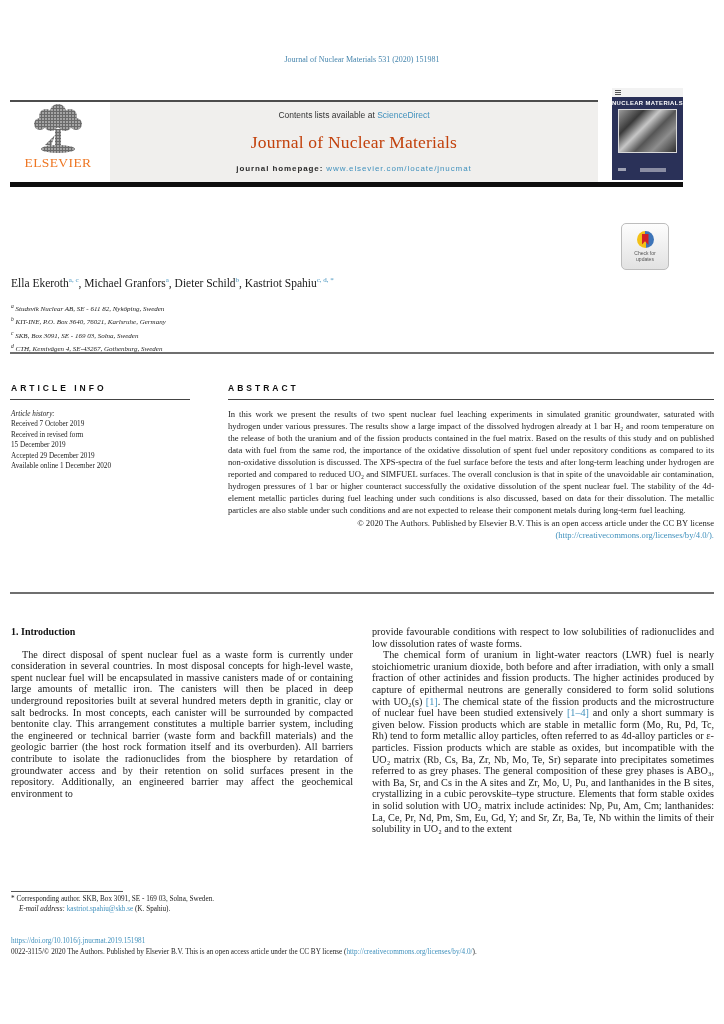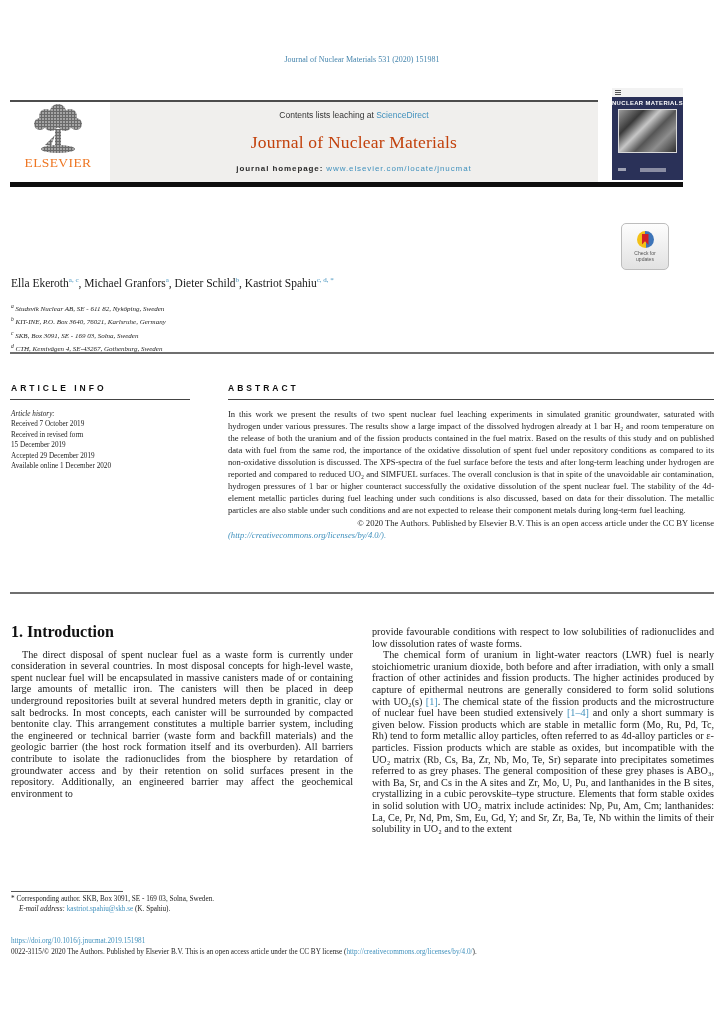--- a/index.html
+++ b/index.html
@@ -66,26 +66,26 @@
   .ai-head,.ab-head{position:absolute;top:383px;font-family:"Liberation Sans",sans-serif;
        font-weight:bold;font-size:8.5px;letter-spacing:3px;color:#111;}
   .ai-head{left:11px;} .ab-head{left:228px;}
   .ai-rule{position:absolute;left:10px;top:399px;width:180px;height:1px;background:#444;}
   .ab-rule{position:absolute;left:228px;top:399px;width:486px;height:1px;background:#444;}
   .ai-body{position:absolute;left:11px;top:409px;width:190px;font-size:7.2px;line-height:10.4px;color:#222;}
   .ai-history-label{font-style:italic;}
   .ab-body{position:absolute;left:228px;top:408px;width:486px;font-size:8.6px;line-height:12px;color:#1e1e1e;}
   .ab-text{margin:0;text-align:justify;}
   .ab-copy{text-align:right;margin-top:1px;}
-  .ab-lic{font-style:italic;}
+  .ab-lic{text-align:right;}
 
   
   .col{position:absolute;top:626px;width:342px;font-size:10.2px;line-height:11.6px;color:#1b1b1b;}
   .col-left{left:11px;} .col-right{left:372px;}
-  .sec-head{margin:0 0 11px;font-size:16px;font-weight:bold;color:#111;}
+  .sec-head{margin:0 0 11px;font-size:10px;font-weight:bold;color:#111;}
   .para{margin:0;text-align:justify;}
   .indent{text-indent:11px;}
 
   
   .footnote{position:absolute;left:11px;top:891px;width:350px;font-size:7.2px;line-height:9.8px;color:#222;}
   .fn-rule{width:112px;height:1px;background:#555;margin-bottom:3px;}
   .fn-l2{padding-left:8px;}
   .fn-em{font-style:italic;}
 
   
@@ -122,21 +122,21 @@
           <path d="M25 32 L15 42 L21 43 Z"></path>
           <ellipse cx="28" cy="46" rx="17" ry="4"></ellipse>
         </g>
       </svg>
     </span>
     <div class="els-word">ELSEVIER</div>
   </div>
 
   <div class="banner-box">
     <div class="contents-line">
-      <span>Contents lists leaching at </span><a class="link">ScienceDirect</a>
+      <span>Contents lists available at </span><a class="link">ScienceDirect</a>
     </div>
     <div class="journal-title">Journal of Nuclear Materials</div>
     <div class="homepage-line">
       <span class="hp-label">journal homepage: </span><a class="link">www.elsevier.com/locate/jnucmat</a>
     </div>
   </div>
 
   <div class="cover">
     <div class="cover-top"></div>
     <div class="cover-title">NUCLEAR MATERIALS</div>

